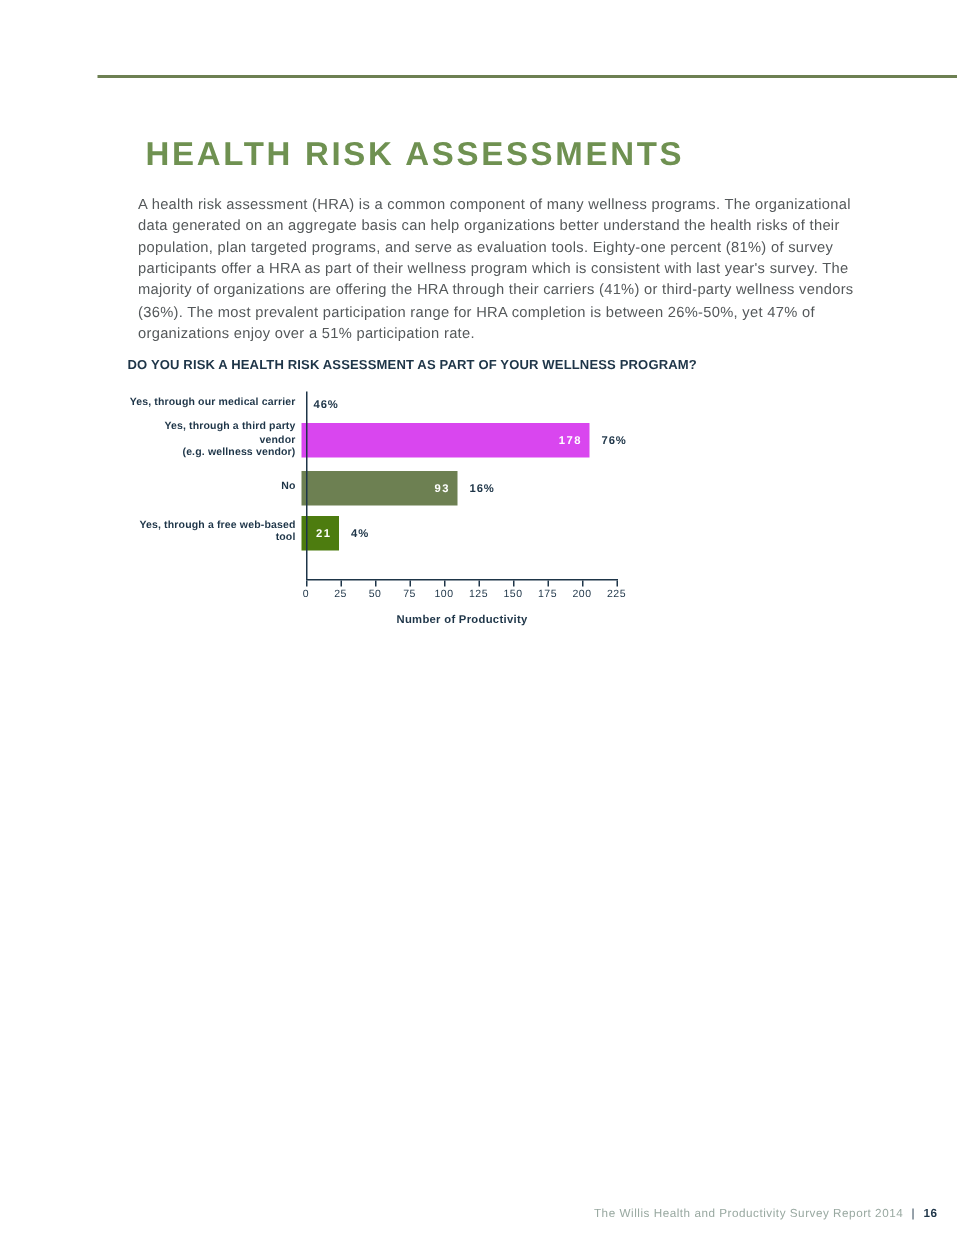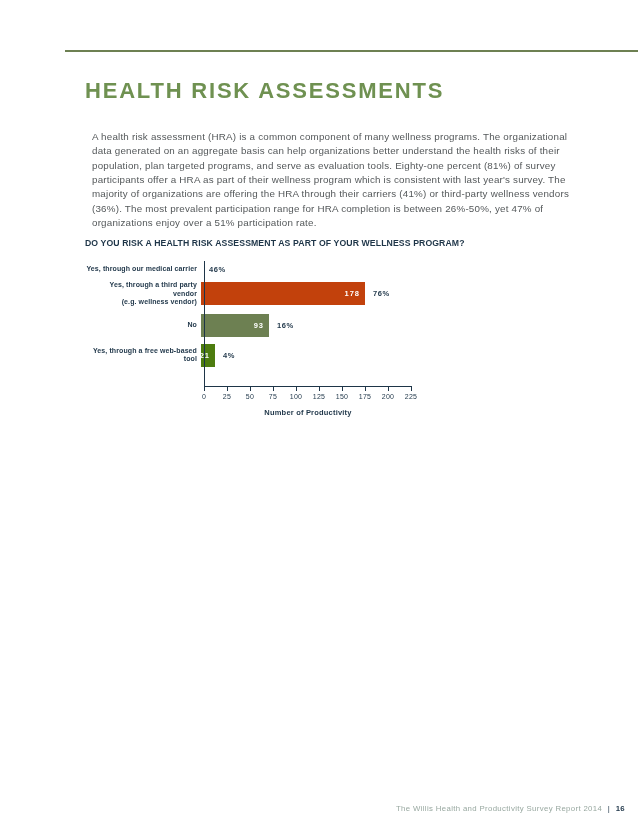--- a/index.html
+++ b/index.html
@@ -12,21 +12,21 @@
     overflow: hidden;
   }
   .page { position: absolute; inset: 0; background: #ffffff; }
 
   .top-rule {
     position: absolute; left: 65px; right: 0; top: 50px;
     height: 2px; background: #6d8052;
   }
 
   .page-title {
-    position: absolute; left: 85px; top: 78px; margin: 0;
+    position: absolute; left: 85px; top: 78px; margin: 12px;
     font-size: 22px; font-weight: bold; letter-spacing: 1.8px;
     color: #6f9151;
   }
 
   .intro {
     position: absolute; left: 92px; top: 120px; width: 479px;
     font-size: 9.8px; line-height: 14.4px; letter-spacing: 0.2px;
     color: #54585a;
   }
 
@@ -110,43 +110,43 @@
           <div class="track">
             <span class="pct">46%</span>
           </div>
         </div>
         <div class="row">
           <div class="row-label">
             <div>Yes, through a third party vendor</div>
             <div>(e.g. wellness vendor)</div>
           </div>
           <div class="track">
-            <div class="bar" style="width: 164px; background: #c2410c;">
+            <div class="bar" style="width: 192px; background: #d946ef;">
               <span class="bar-value">178</span>
             </div>
             <span class="pct">76%</span>
           </div>
         </div>
         <div class="row">
           <div class="row-label">
             <div>No</div>
           </div>
           <div class="track">
-            <div class="bar" style="width: 68px; background: rgb(109, 128, 82);">
+            <div class="bar" style="width: 104px; background: rgb(109, 128, 82);">
               <span class="bar-value">93</span>
             </div>
             <span class="pct">16%</span>
           </div>
         </div>
         <div class="row">
           <div class="row-label">
             <div>Yes, through a free web-based tool</div>
           </div>
           <div class="track">
-            <div class="bar" style="width: 14px; background: #4d7c0f;">
+            <div class="bar" style="width: 25px; background: #4d7c0f;">
               <span class="bar-value">21</span>
             </div>
             <span class="pct">4%</span>
           </div>
         </div>
       </div>
     <div class="y-axis"></div>
     <div class="x-axis">
         <div class="tick" style="left: 0px;"></div>
         <div class="tick" style="left: 23px;"></div>

